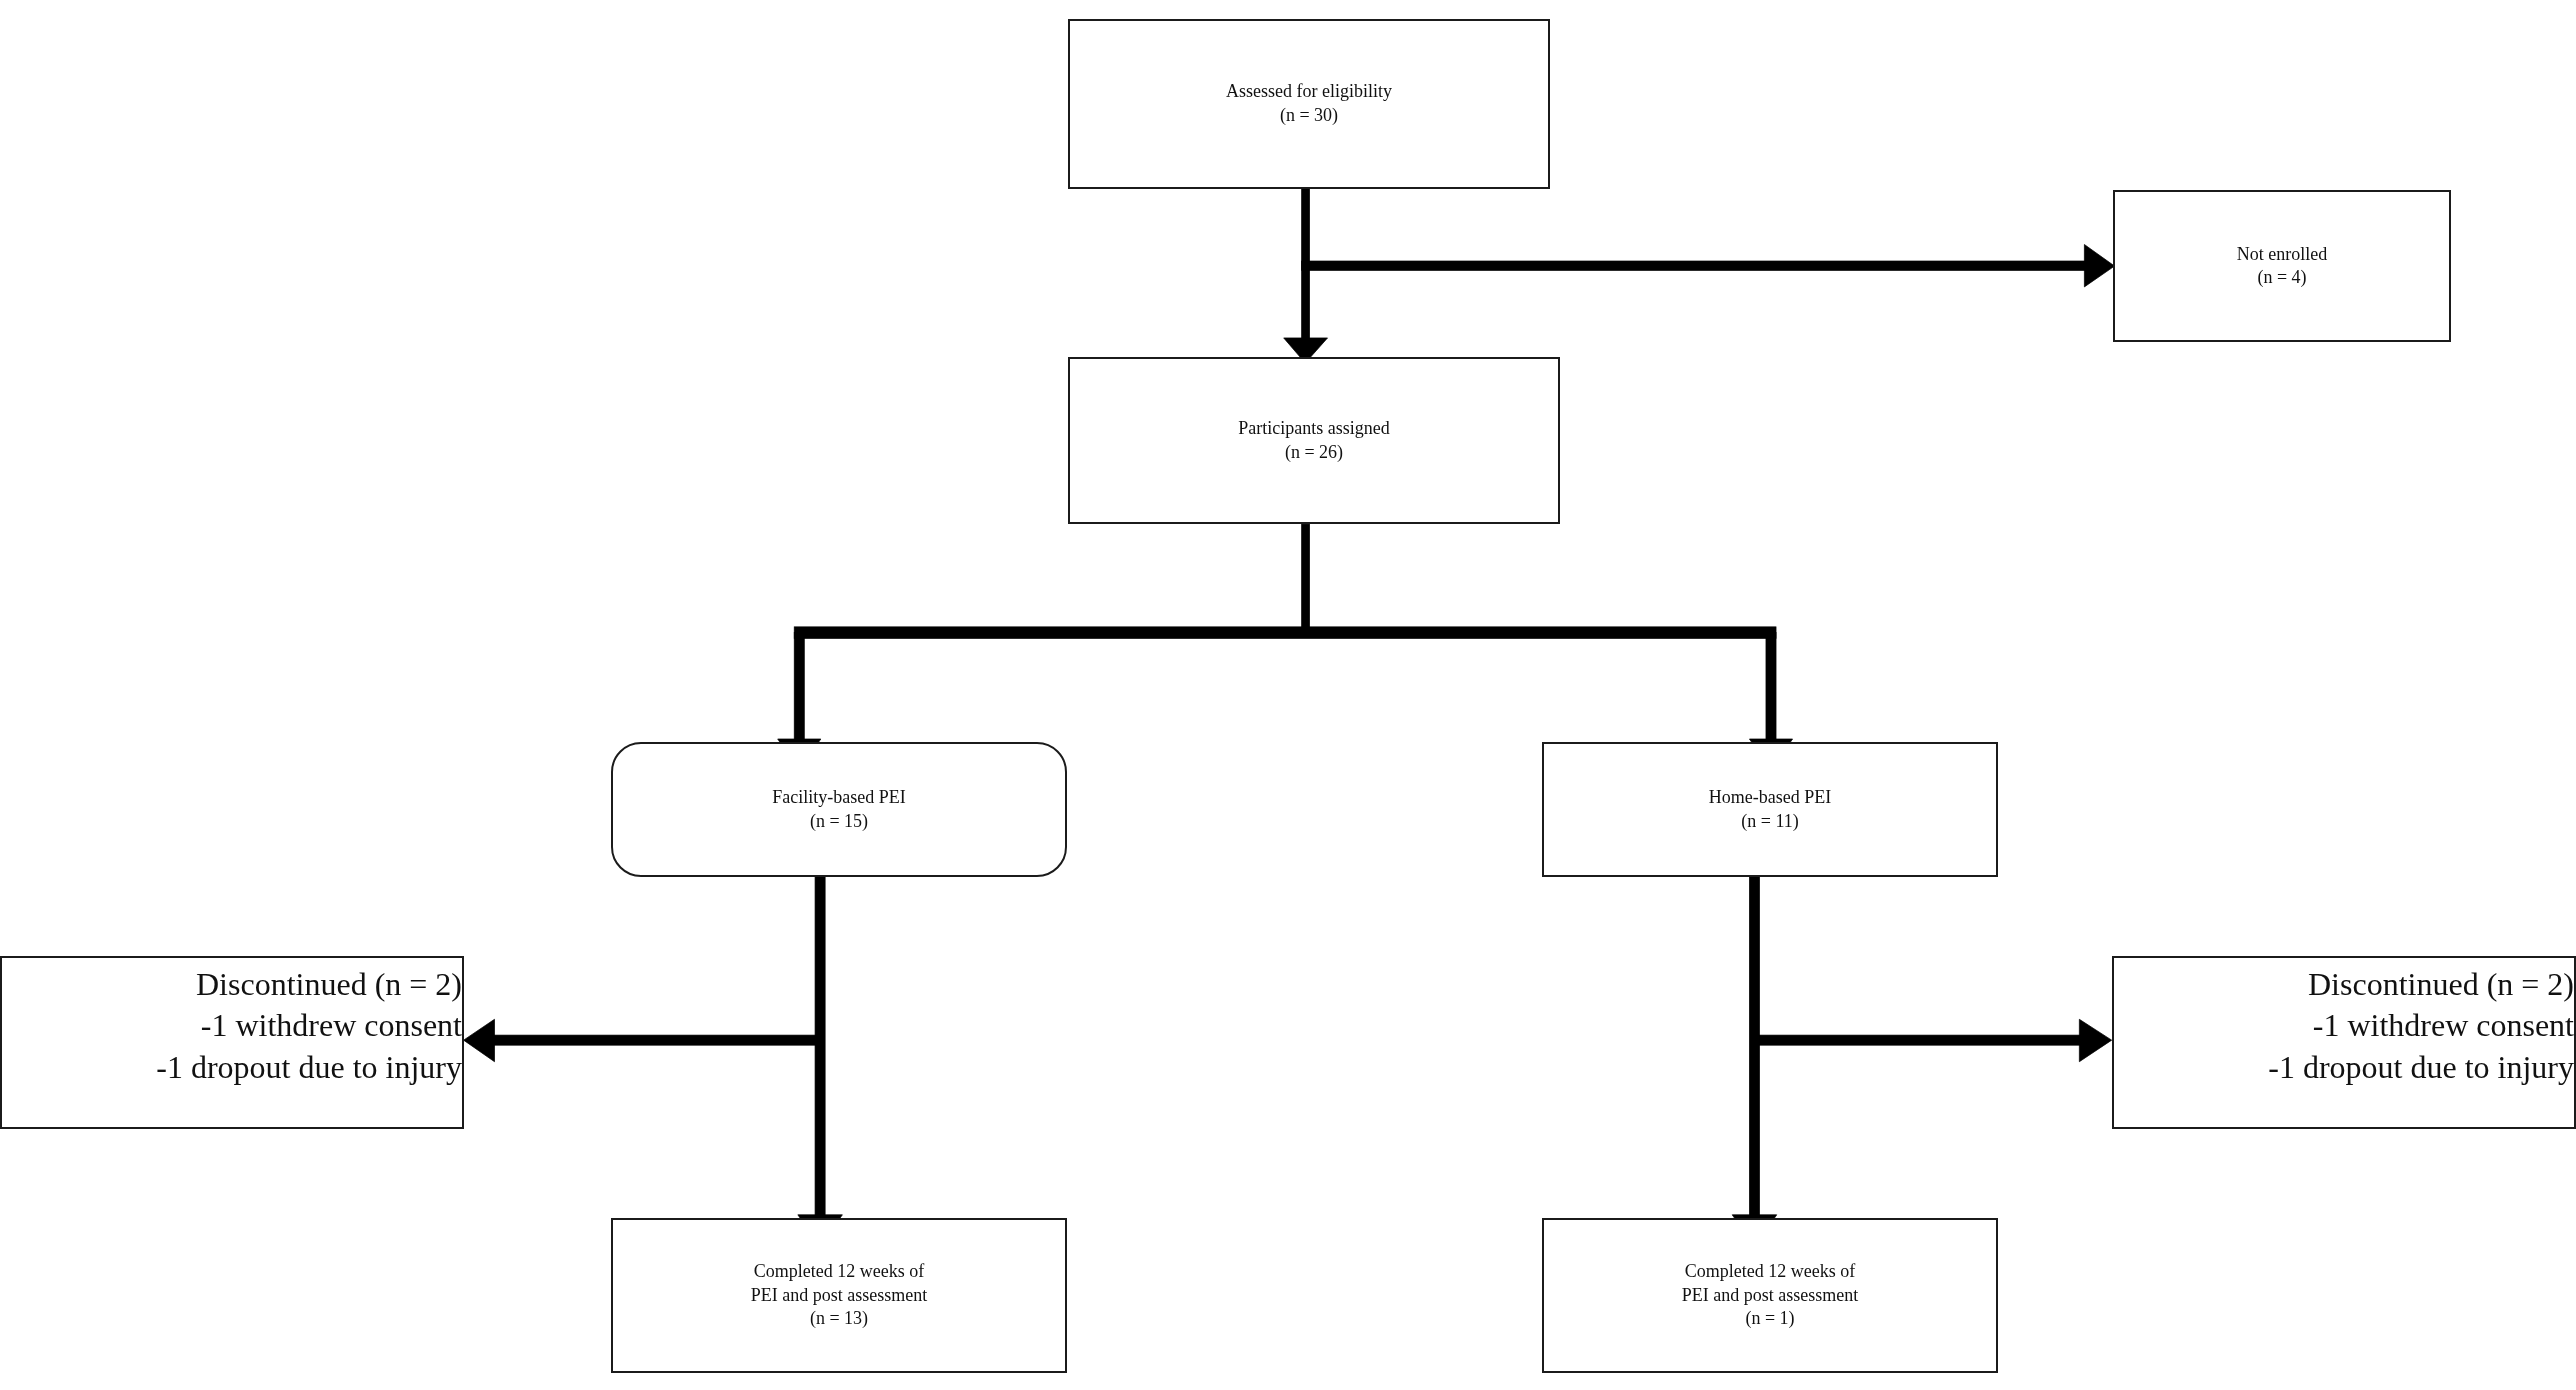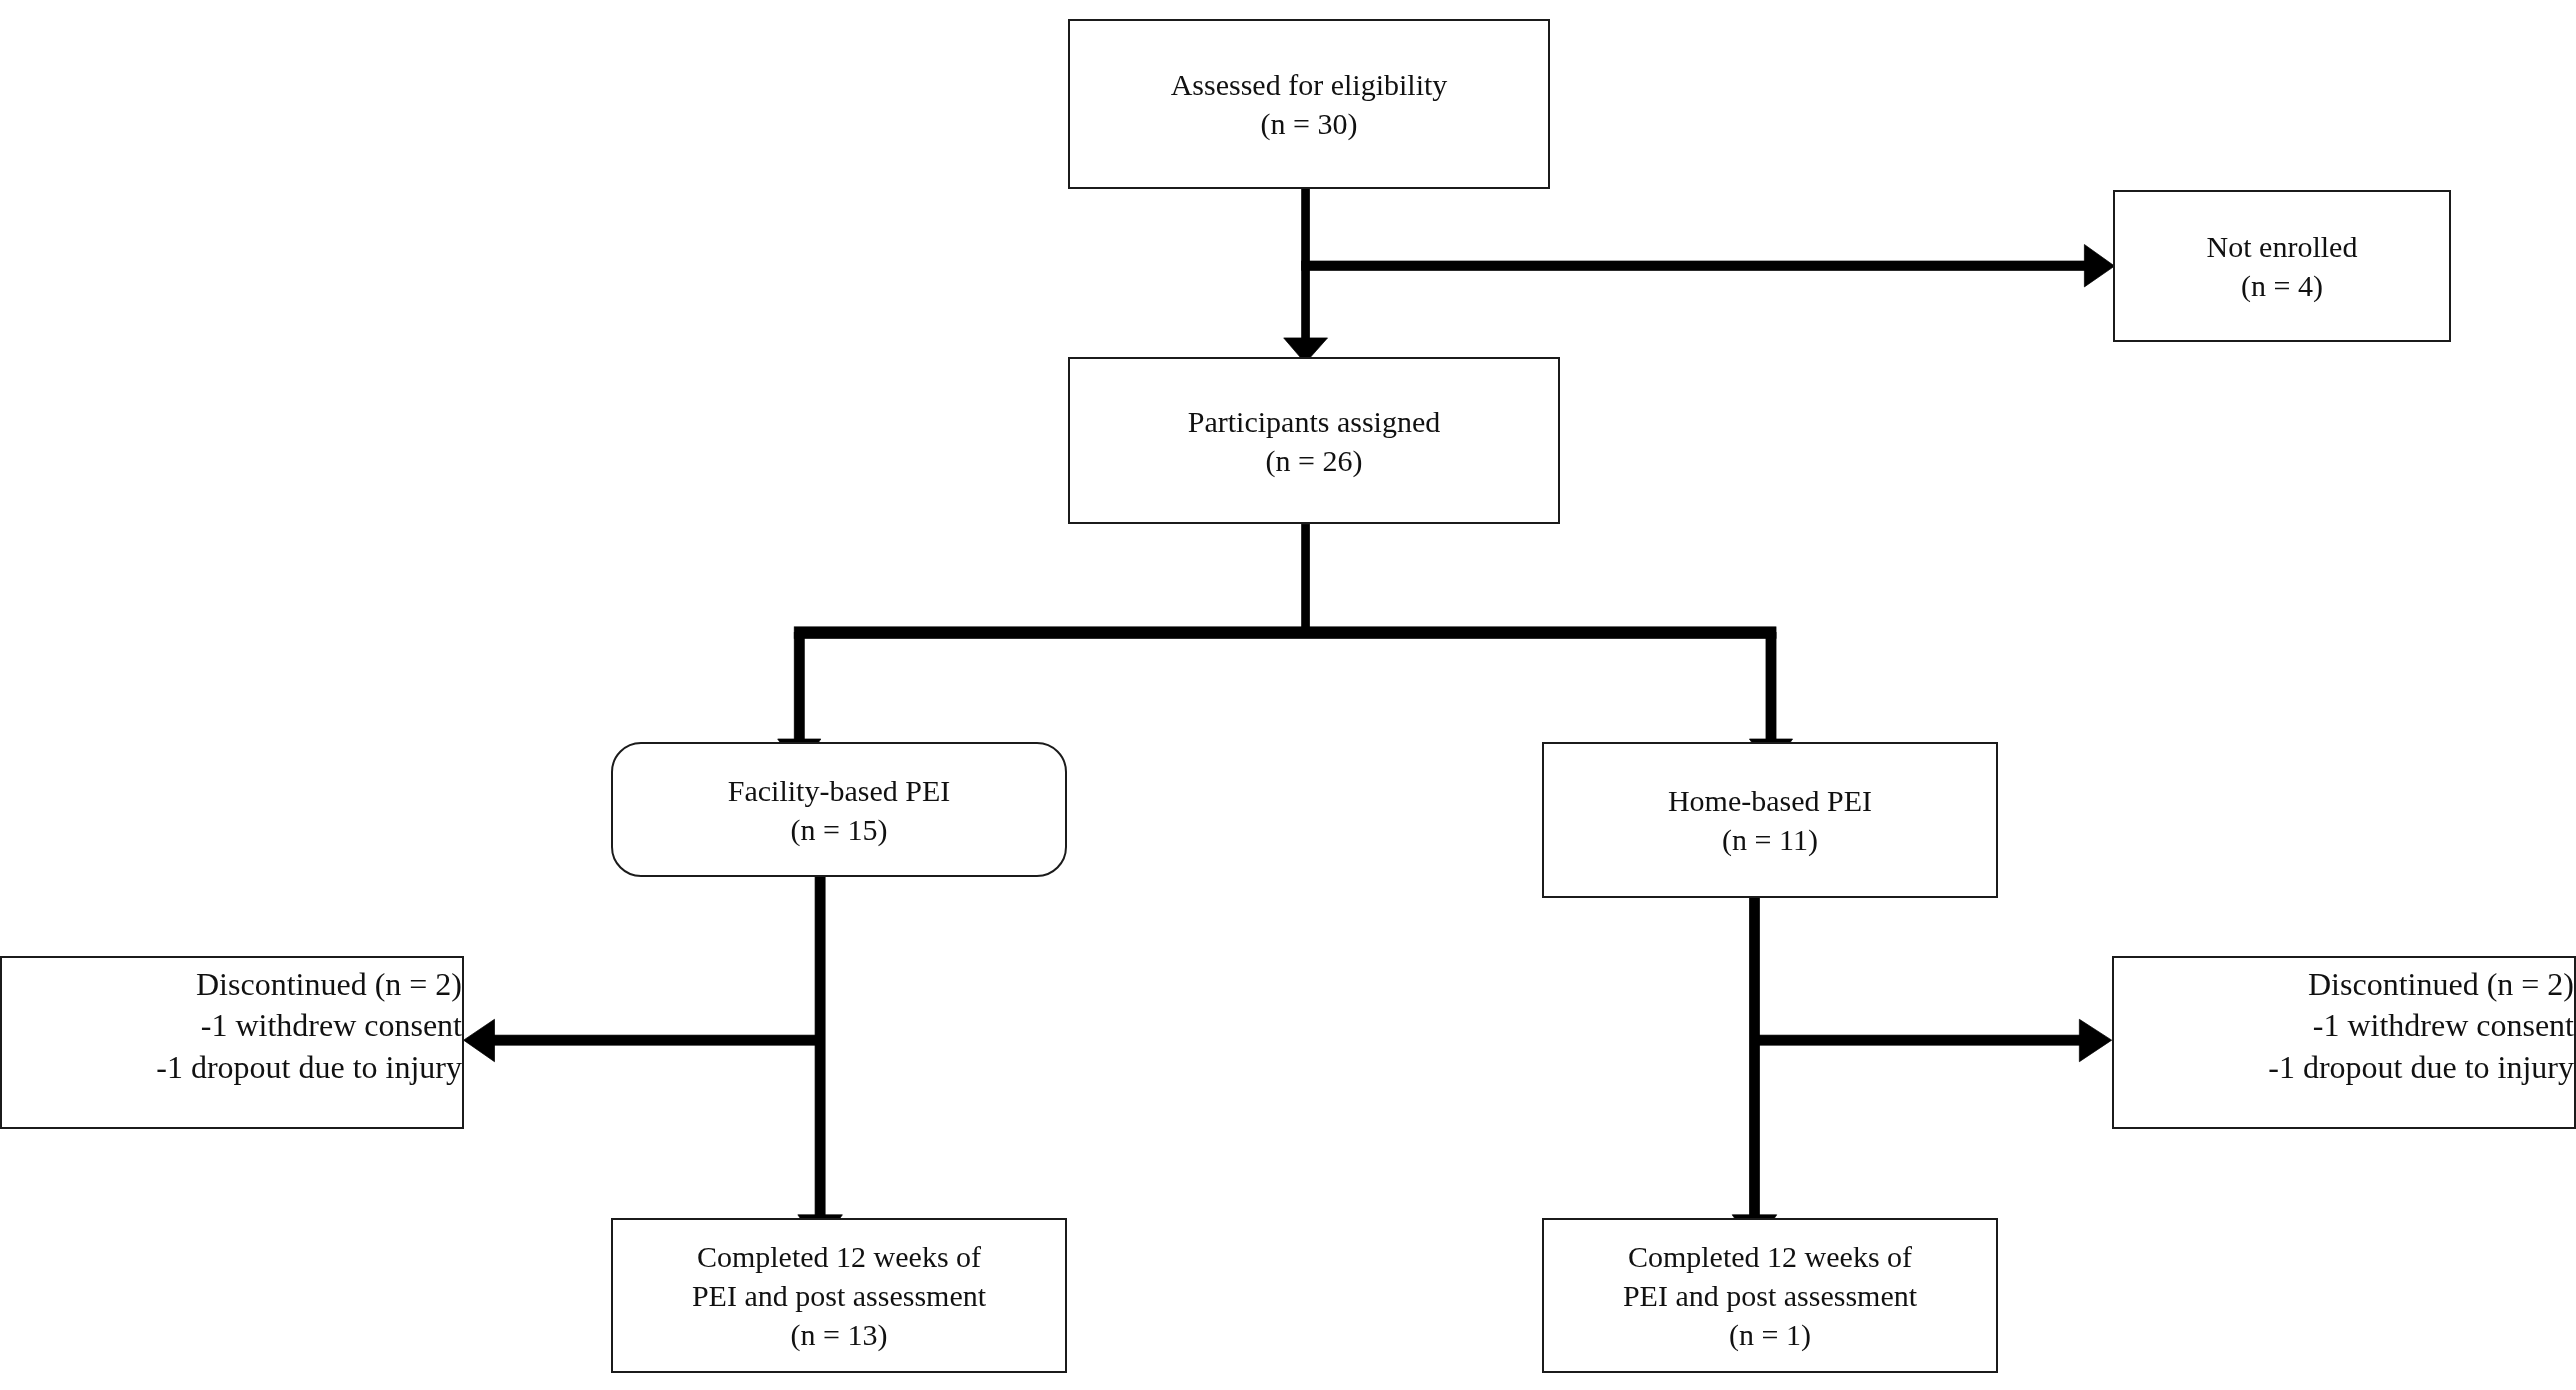--- a/index.html
+++ b/index.html
@@ -38,21 +38,21 @@
   .node-box.align-left {
     align-items: flex-start;
     justify-content: flex-start;
   }
   .node-line {
     display: block;
     text-align: center;
     white-space: nowrap;
     line-height: 1.30;
   }
-  .t-center { font-size: 30px; }
+  .t-center { font-size: 18px; }
   .t-title  { font-size: 32px; }
   .t-sub    { font-size: 32px; }
   .discontinued-inner {
     padding: 5.8px 0 0 11.5px;
     width: 100%;
     box-sizing: border-box;
   }
   .discontinued-inner .node-line { text-align: right; }
 </style>
 </head>
@@ -111,21 +111,21 @@
   <div class="node-box" style="left:1068px; top:357px; width:492px; height:167px;">
     <span class="node-line t-center">Participants assigned</span>
     <span class="node-line t-center">(n = 26)</span>
   </div>
 
   <div class="node-box" style="left:611px; top:742px; width:456px; height:135px;border-radius:30px;">
     <span class="node-line t-center">Facility-based PEI</span>
     <span class="node-line t-center">(n = 15)</span>
   </div>
 
-  <div class="node-box" style="left:1542px; top:742px; width:456px; height:156px;">
+  <div class="node-box" style="left:1542px; top:742px; width:456px; height:135px;">
     <span class="node-line t-center">Home-based PEI</span>
     <span class="node-line t-center">(n = 11)</span>
   </div>
 
   <div class="node-box align-left" style="left:0px; top:956px; width:464px; height:173px;">
     <div class="discontinued-inner">
       <span class="node-line t-title">Discontinued (n = 2)</span>
       <span class="node-line t-sub">-1 withdrew consent</span>
       <span class="node-line t-sub">-1 dropout due to injury</span>
     </div>

